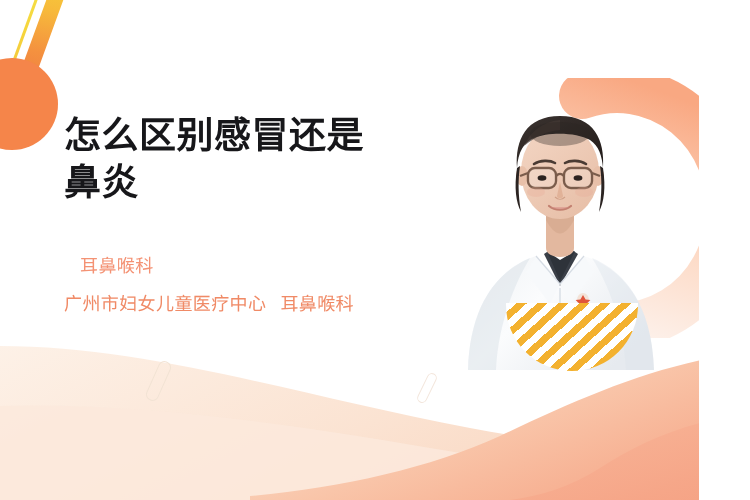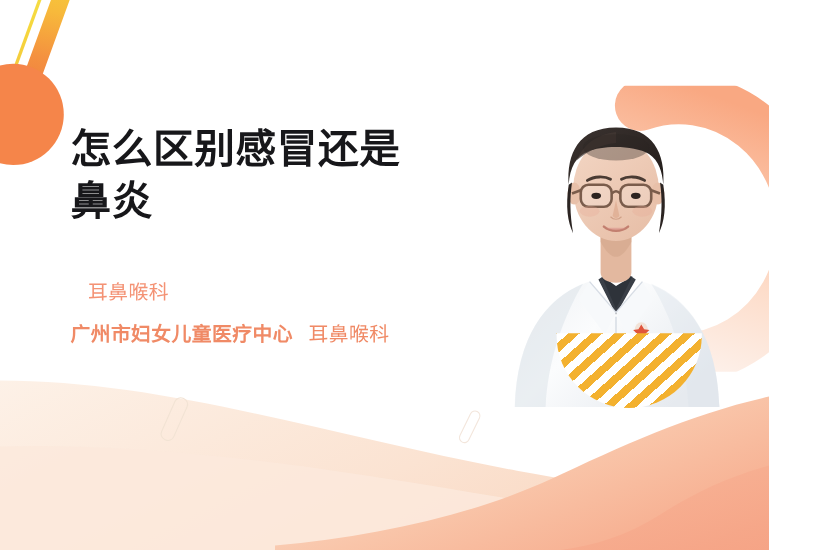--- a/index.html
+++ b/index.html
@@ -155,21 +155,21 @@
   .doctor-title {
     font-size: 18px;
     font-weight: 400;
     color: #f49274;
     margin-left: 16px;
     letter-spacing: 0.4px;
   }
   .hospital-row { margin-top: 11px; }
   .hospital {
     font-size: 18px;
-    font-weight: 700;
+    font-weight: 400;
     color: #f08a66;
     letter-spacing: 0.4px;
   }
   .department {
     font-size: 18px;
     font-weight: 400;
     color: #f08a66;
     margin-left: 14px;
     letter-spacing: 0.4px;
   }

